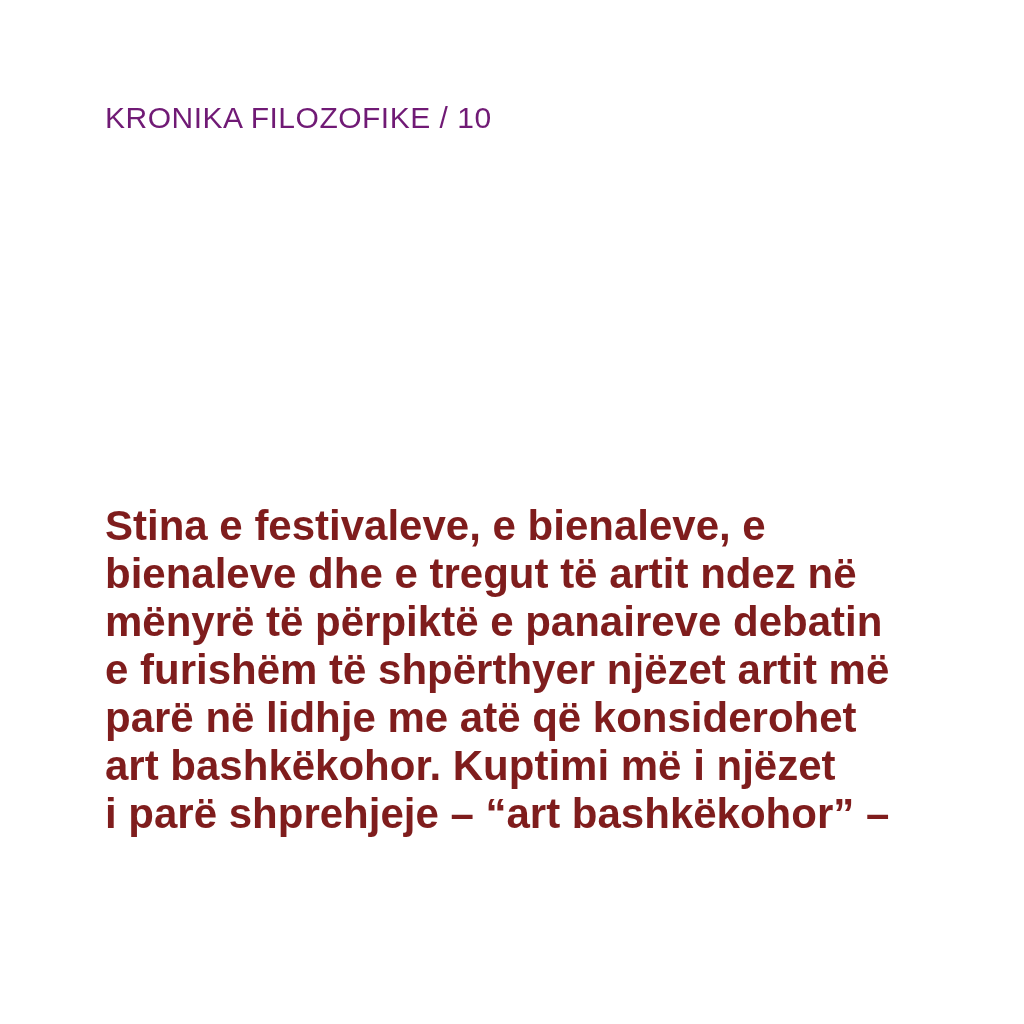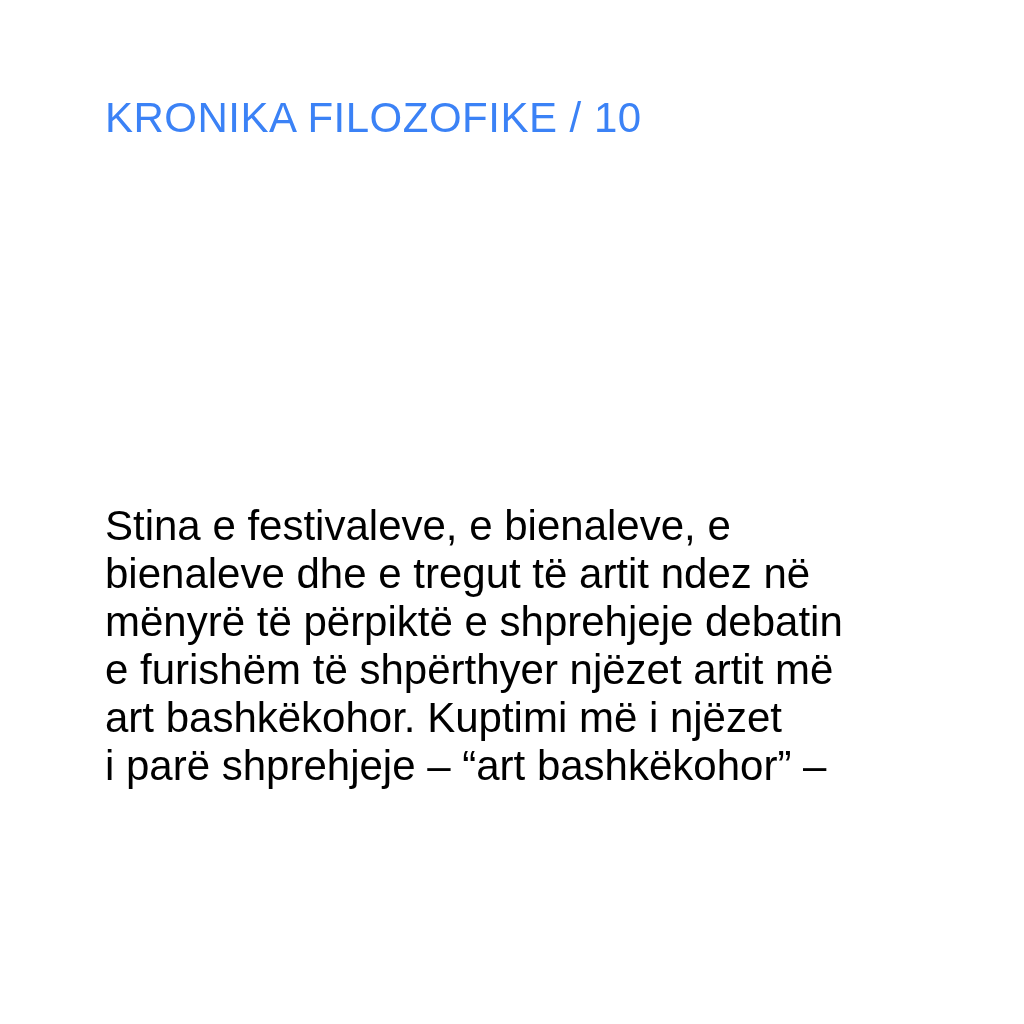--- a/index.html
+++ b/index.html
@@ -17,50 +17,51 @@
   }
   .page {
     position: absolute;
     inset: 0;
     background: #ffffff;
   }
   .title {
     position: absolute;
     left: 105px;
     top: 94px;
-    font-size: 42px;
+    font-size: 30px;
     line-height: 48px;
     font-weight: 400;
     letter-spacing: 0.5px;
     white-space: nowrap;
-    color: #3b82f6;
+    color: #701a75;
   }
   .body-text {
     position: absolute;
     left: 105px;
     top: 502px;
     width: 860px;
     font-size: 42px;
     line-height: 48px;
-    font-weight: 400;
-    color: #000000;
+    font-weight: 700;
+    color: #7f1d1d;
   }
   .body-line {
     white-space: nowrap;
   }
 </style>
 </head>
 <body>
 
 <div class="page">
 
   <h1 class="title" style="margin:0;">KRONIKA FILOZOFIKE / 10</h1>
 
   <div class="body-text">
     <div class="body-line">Stina e festivaleve, e bienaleve, e</div>
     <div class="body-line">bienaleve dhe e tregut të artit ndez në</div>
-    <div class="body-line">mënyrë të përpiktë e shprehjeje debatin</div>
+    <div class="body-line">mënyrë të përpiktë e panaireve debatin</div>
     <div class="body-line">e furishëm të shpërthyer njëzet artit më</div>
+    <div class="body-line">parë në lidhje me atë që konsiderohet</div>
     <div class="body-line">art bashkëkohor. Kuptimi më i njëzet</div>
     <div class="body-line">i parë shprehjeje – “art bashkëkohor” –</div>
   </div>
 
 </div>
 
 </body></html>

